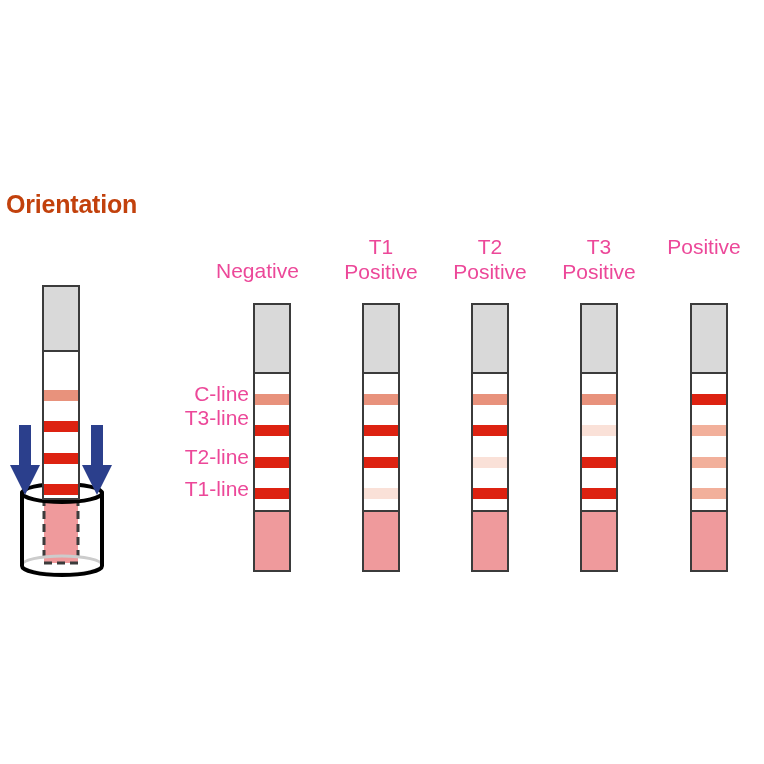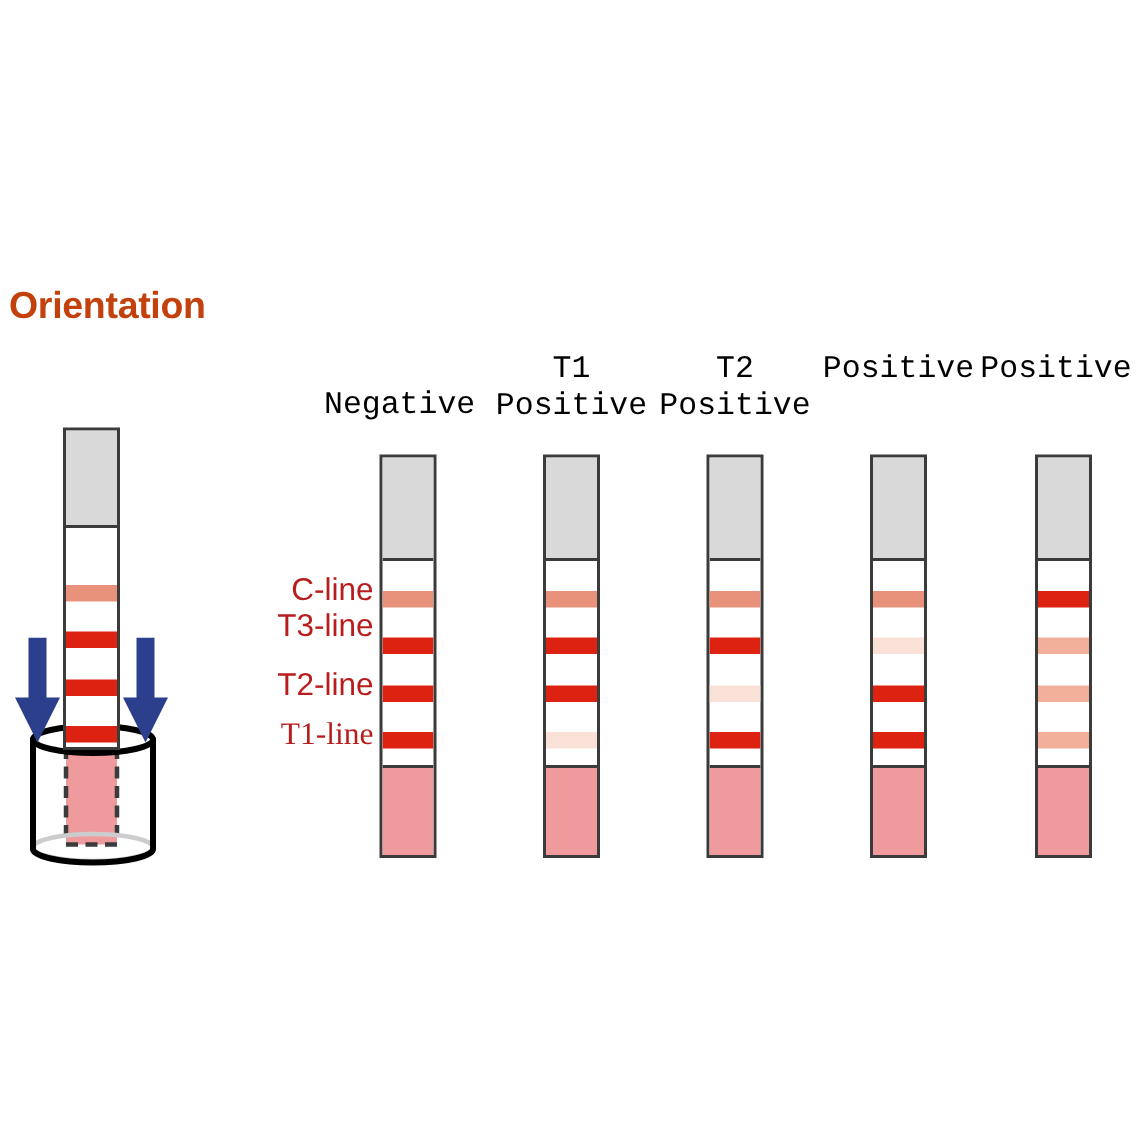--- a/index.html
+++ b/index.html
@@ -31,34 +31,34 @@
     color: #c2410c;
     white-space: nowrap;
     letter-spacing: -0.2px;
   }
   #orientation-title { left: 6px;  top: 190px; }
   #interpretation-title { left: 366px; top: 190px; }
 
   
   .col-header {
     position: absolute;
-    font-family: Liberation Mono, monospace;
+    font-family: Liberation Sans, sans-serif;
     font-size: 21px;
-    color: #000000;
+    color: #ec4899;
     text-align: center;
     line-height: 25px;
     white-space: nowrap;
   }
 
   
   .line-label {
     position: absolute;
     font-family: "Liberation Sans", sans-serif;
     font-size: 21px;
-    color: #b91c1c;
+    color: #ec4899;
     text-align: right;
     width: 140px;
     white-space: nowrap;
   }
 
   
   .strip {
     position: absolute;
     box-sizing: border-box;
     border: 2px solid #3b3b3b;
@@ -166,21 +166,21 @@
 
     <path d="M14 13 L14 86 A40 9 0 0 0 94 86 L94 13" fill="none" stroke="#000000" stroke-width="4" stroke-linecap="round"></path>
 
     <ellipse cx="54" cy="13" rx="40" ry="9" fill="none" stroke="#000000" stroke-width="4"></ellipse>
   </svg>
 
 
   <div class="line-label" style="left:109px; top:382px;">C-line</div>
   <div class="line-label" style="left:109px; top:406px;">T3-line</div>
   <div class="line-label" style="left:109px; top:445px;">T2-line</div>
-  <div class="line-label" style="left:109px; top:477px;font-family:Liberation Serif, serif;">T1-line</div>
+  <div class="line-label" style="left:109px; top:477px;">T1-line</div>
 
   <div class="col-header" style="left:216px; top:258px; width:75px;">
     <div>Negative</div>
   </div>
   <div class="strip" style="left:253px; top:303px; width:38px; height:269px;">
     <div class="strip-gray" style="top:0; height:69px;"></div>
     <div class="band" style="top:89px;  background:#e8927c;"></div>
     <div class="band" style="top:120px; background:#dd2211;"></div>
     <div class="band" style="top:152px; background:#dd2211;"></div>
     <div class="band" style="top:183px; background:#dd2211;"></div>
@@ -207,20 +207,21 @@
   <div class="strip" style="left:471px; top:303px; width:38px; height:269px;">
     <div class="strip-gray" style="top:0; height:69px;"></div>
     <div class="band" style="top:89px;  background:#e8927c;"></div>
     <div class="band" style="top:120px; background:#dd2211;"></div>
     <div class="band" style="top:152px; background:#fae1d8;"></div>
     <div class="band" style="top:183px; background:#dd2211;"></div>
     <div class="strip-pad" style="height:60px;"></div>
   </div>
 
   <div class="col-header" style="left:543px; top:234px; width:112px;">
+    <div>T3</div>
     <div>Positive</div>
   </div>
   <div class="strip" style="left:580px; top:303px; width:38px; height:269px;">
     <div class="strip-gray" style="top:0; height:69px;"></div>
     <div class="band" style="top:89px;  background:#e8927c;"></div>
     <div class="band" style="top:120px; background:#fae1d8;"></div>
     <div class="band" style="top:152px; background:#dd2211;"></div>
     <div class="band" style="top:183px; background:#dd2211;"></div>
     <div class="strip-pad" style="height:60px;"></div>
   </div>

